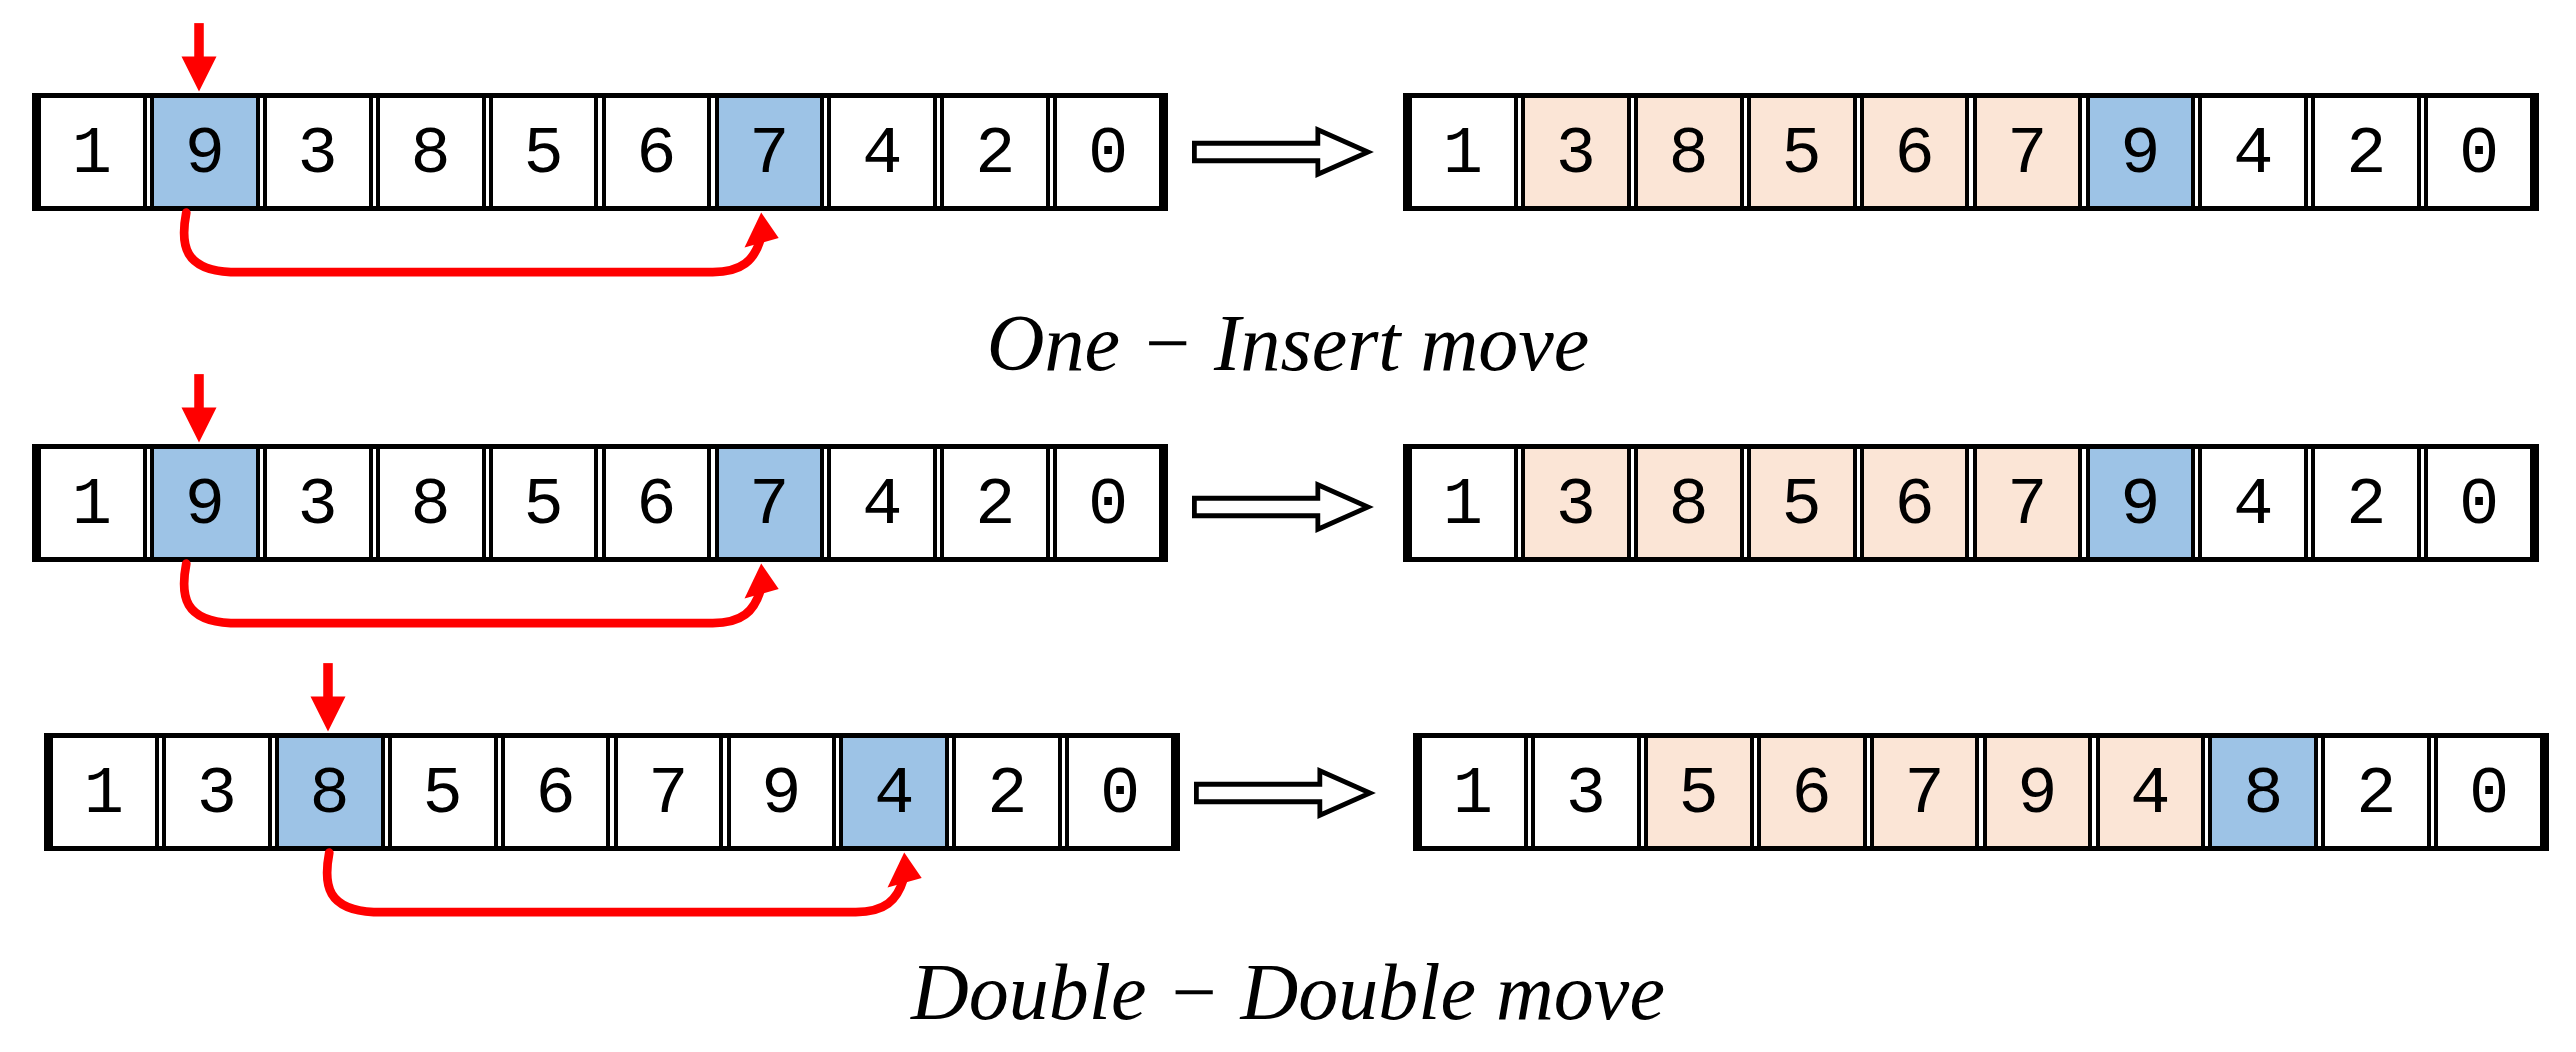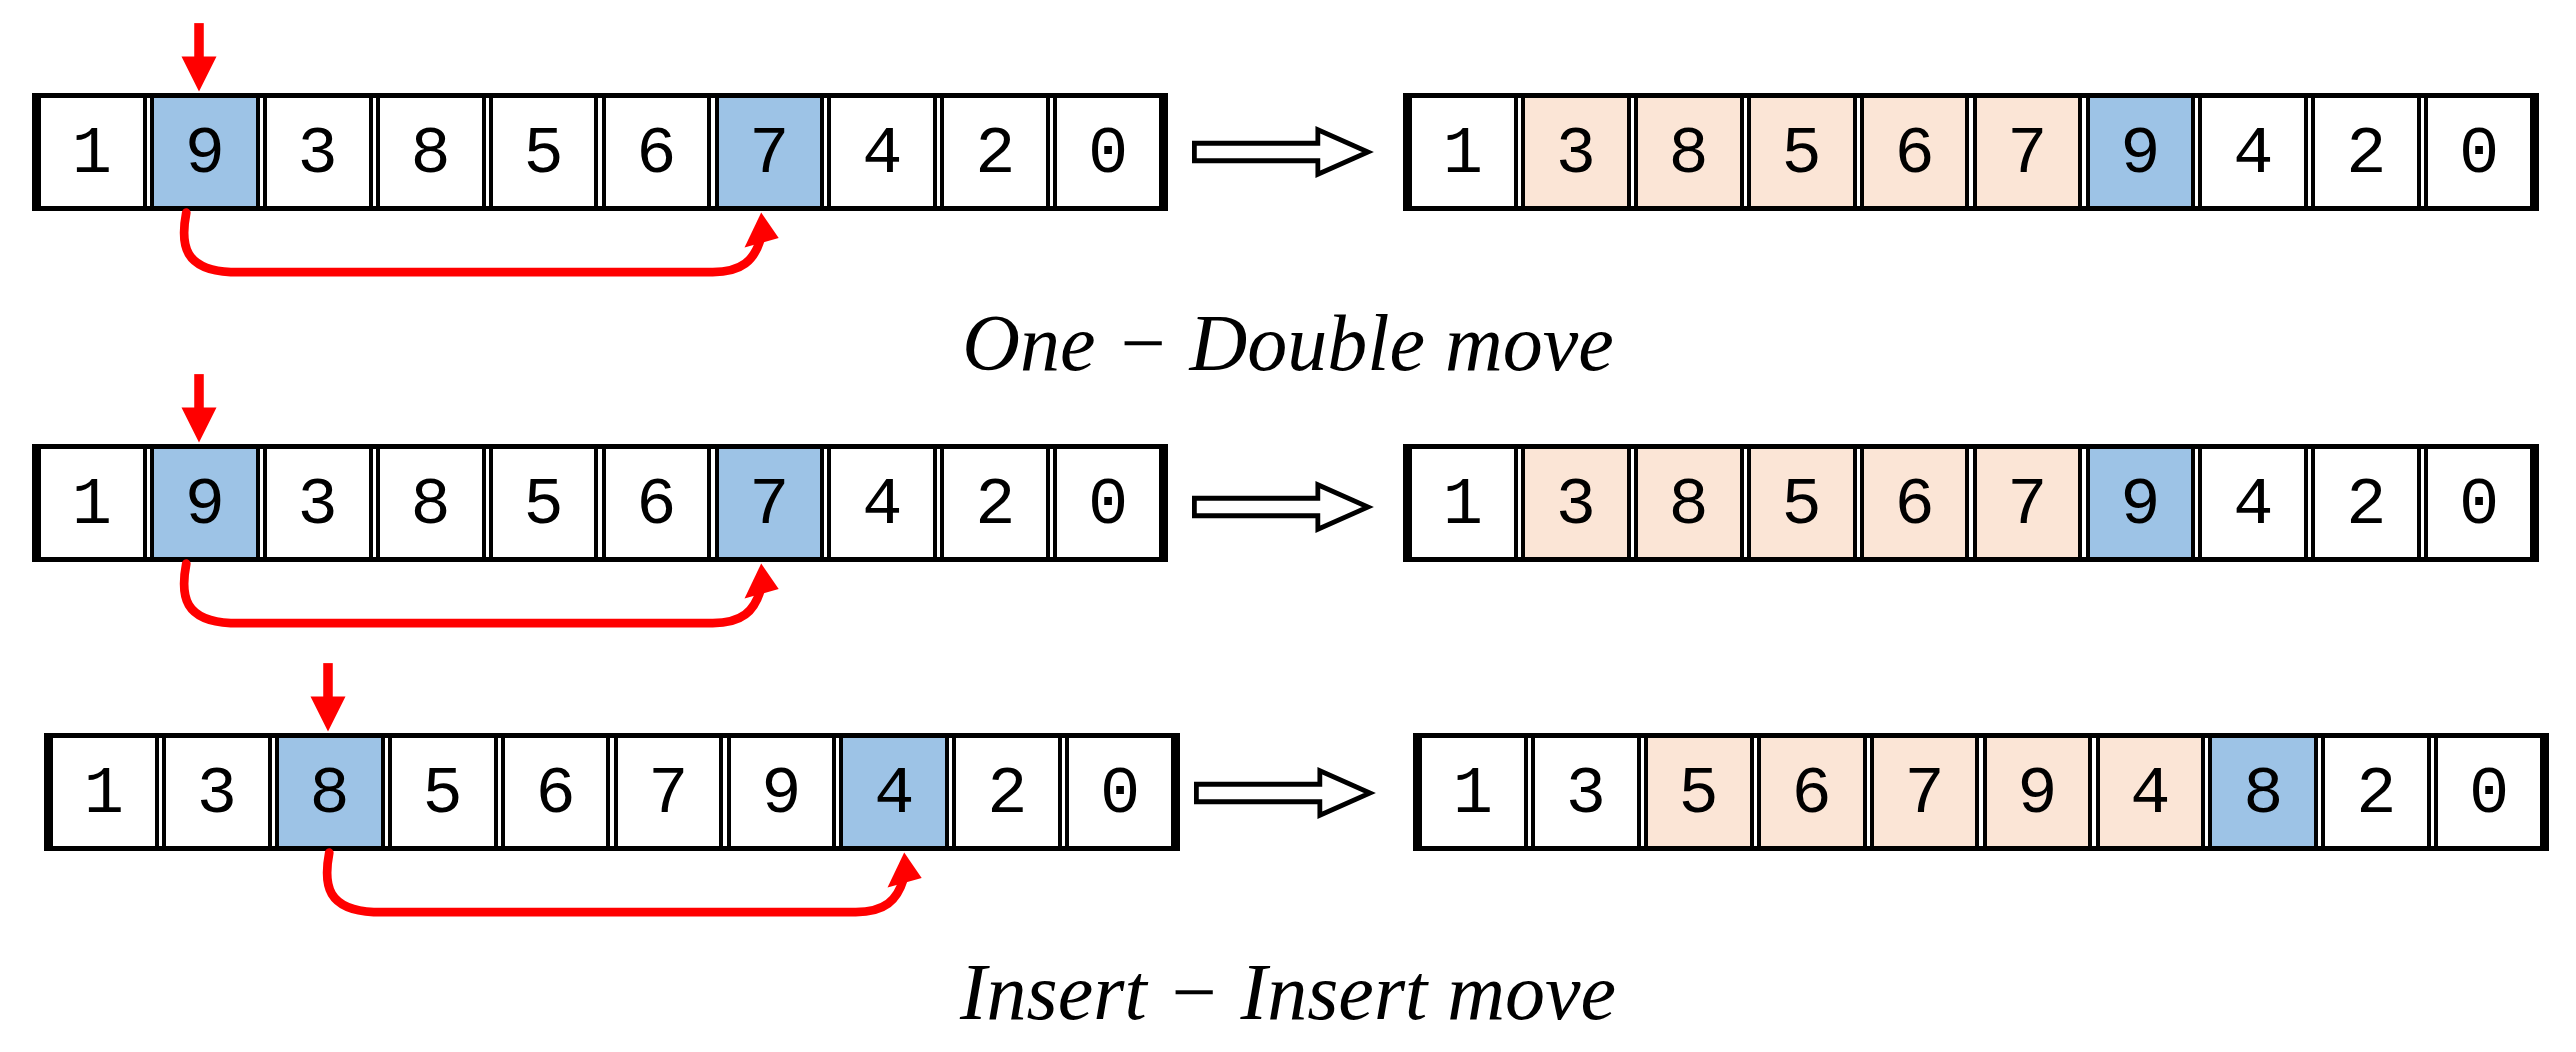--- a/index.html
+++ b/index.html
@@ -72,21 +72,21 @@
     <div class="cell" data-h="none">4</div>
     <div class="cell" data-h="none">2</div>
     <div class="cell" data-h="none">0</div>
   </div>
 
 <svg class="svgabs" style="left:120px;top:211px;" width="717" height="81" viewBox="0 0 900 102">
   <path d="M 82 2 C 74 44, 80 74, 138 77 L 745 77 C 782 77 797 62 805 36" fill="none" stroke="#FF0000" stroke-width="11" stroke-linecap="round"></path>
   <polygon points="785,46 828,34 806,2" fill="#FF0000"></polygon>
 </svg>
 
-<div id="cap1" class="caption">One − Double move</div>
+<div id="cap1" class="caption">One − Insert move</div>
 
 <svg class="svgabs" style="left:175px;top:363px;" width="48" height="81" viewBox="0 0 60 102">
   <rect x="24" y="14" width="12" height="46" fill="#FF0000"></rect>
   <polygon points="8,56 52,56 30,100" fill="#FF0000"></polygon>
 </svg>
 
 <div id="a2L" class="array">
     <div class="cell" data-h="none">1</div>
     <div class="cell" data-h="blue">9</div>
     <div class="cell" data-h="none">3</div>
@@ -154,14 +154,14 @@
     <div class="cell" data-h="blue">8</div>
     <div class="cell" data-h="none">2</div>
     <div class="cell" data-h="none">0</div>
   </div>
 
 <svg class="svgabs" style="left:263px;top:851px;" width="717" height="81" viewBox="0 0 900 102">
   <path d="M 82 2 C 74 44, 80 74, 138 77 L 745 77 C 782 77 797 62 805 36" fill="none" stroke="#FF0000" stroke-width="11" stroke-linecap="round"></path>
   <polygon points="785,46 828,34 806,2" fill="#FF0000"></polygon>
 </svg>
 
-<div id="cap2" class="caption">Insert − Insert move</div>
+<div id="cap2" class="caption">Double − Double move</div>
 
 
 </body></html>

